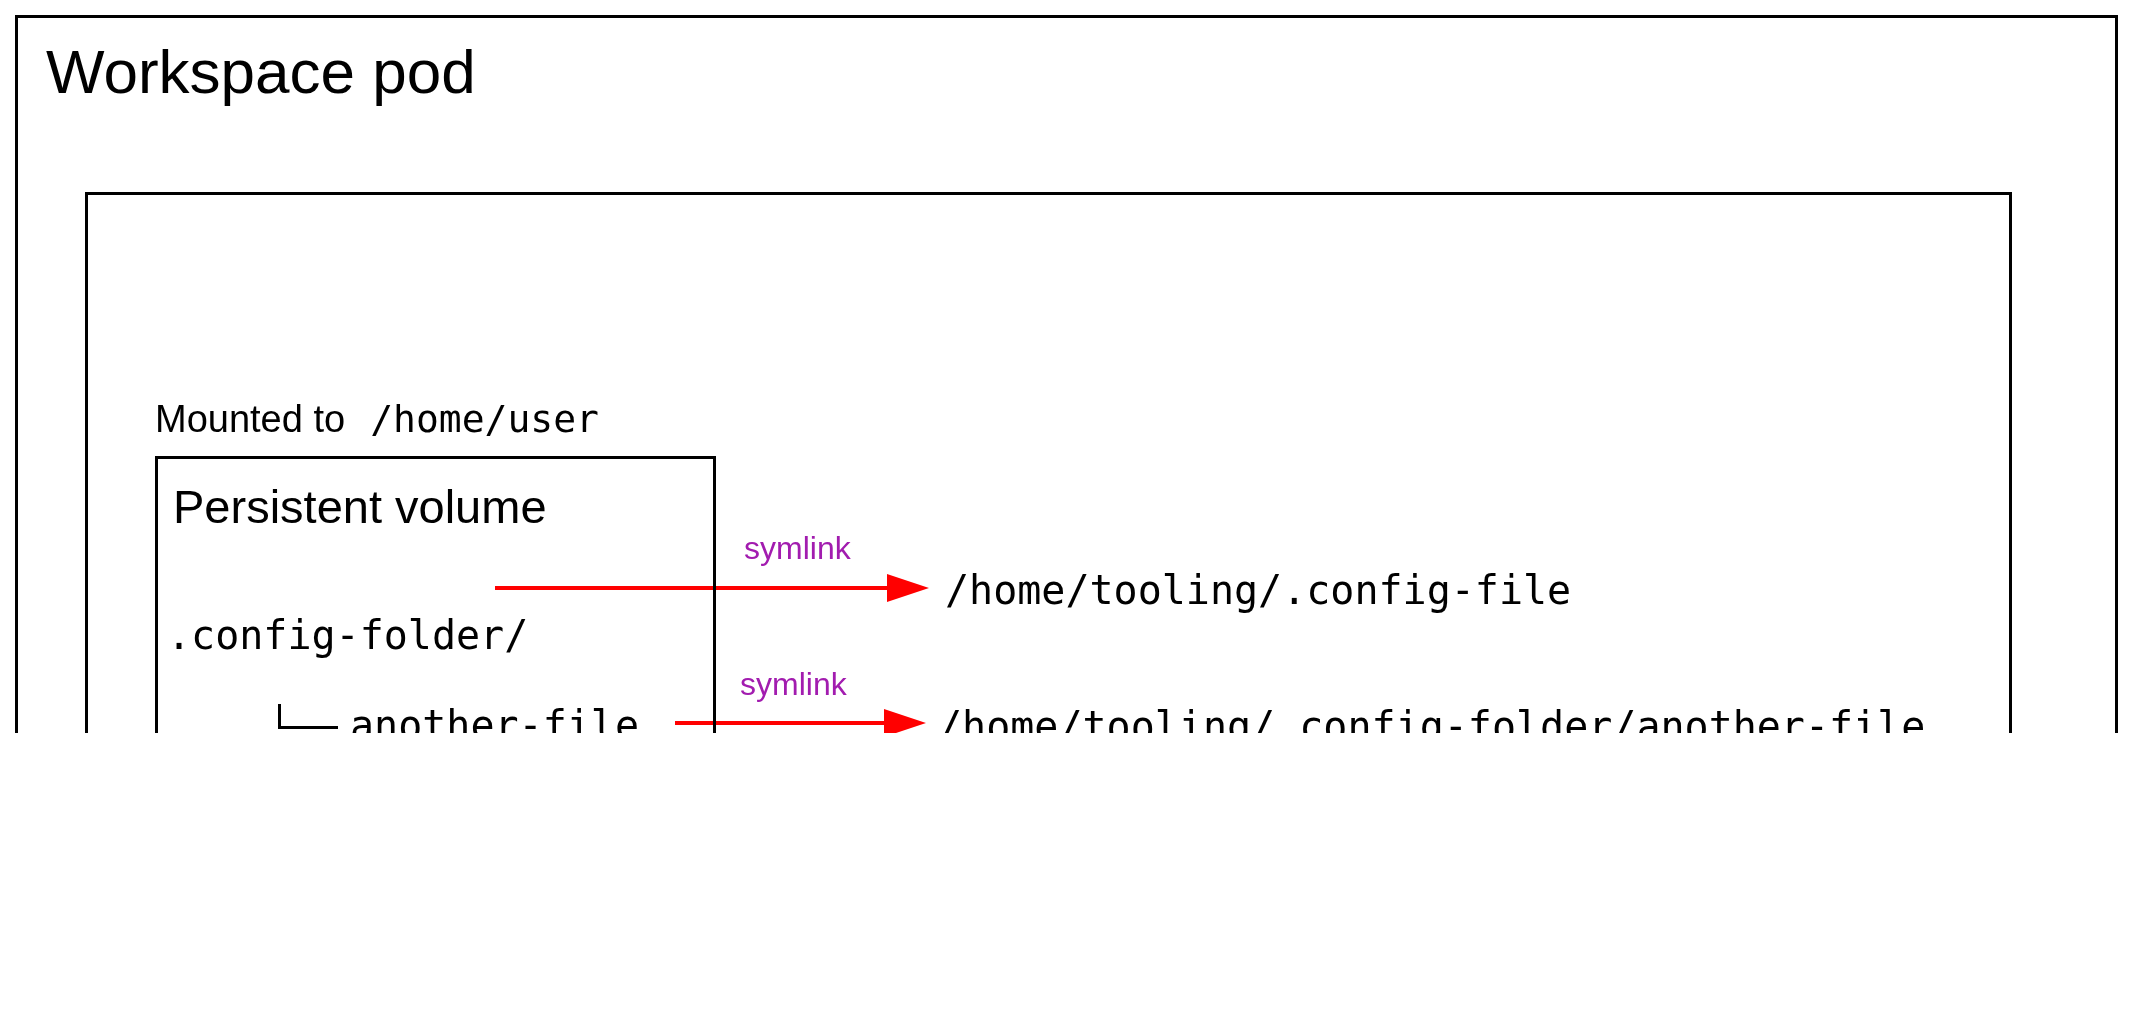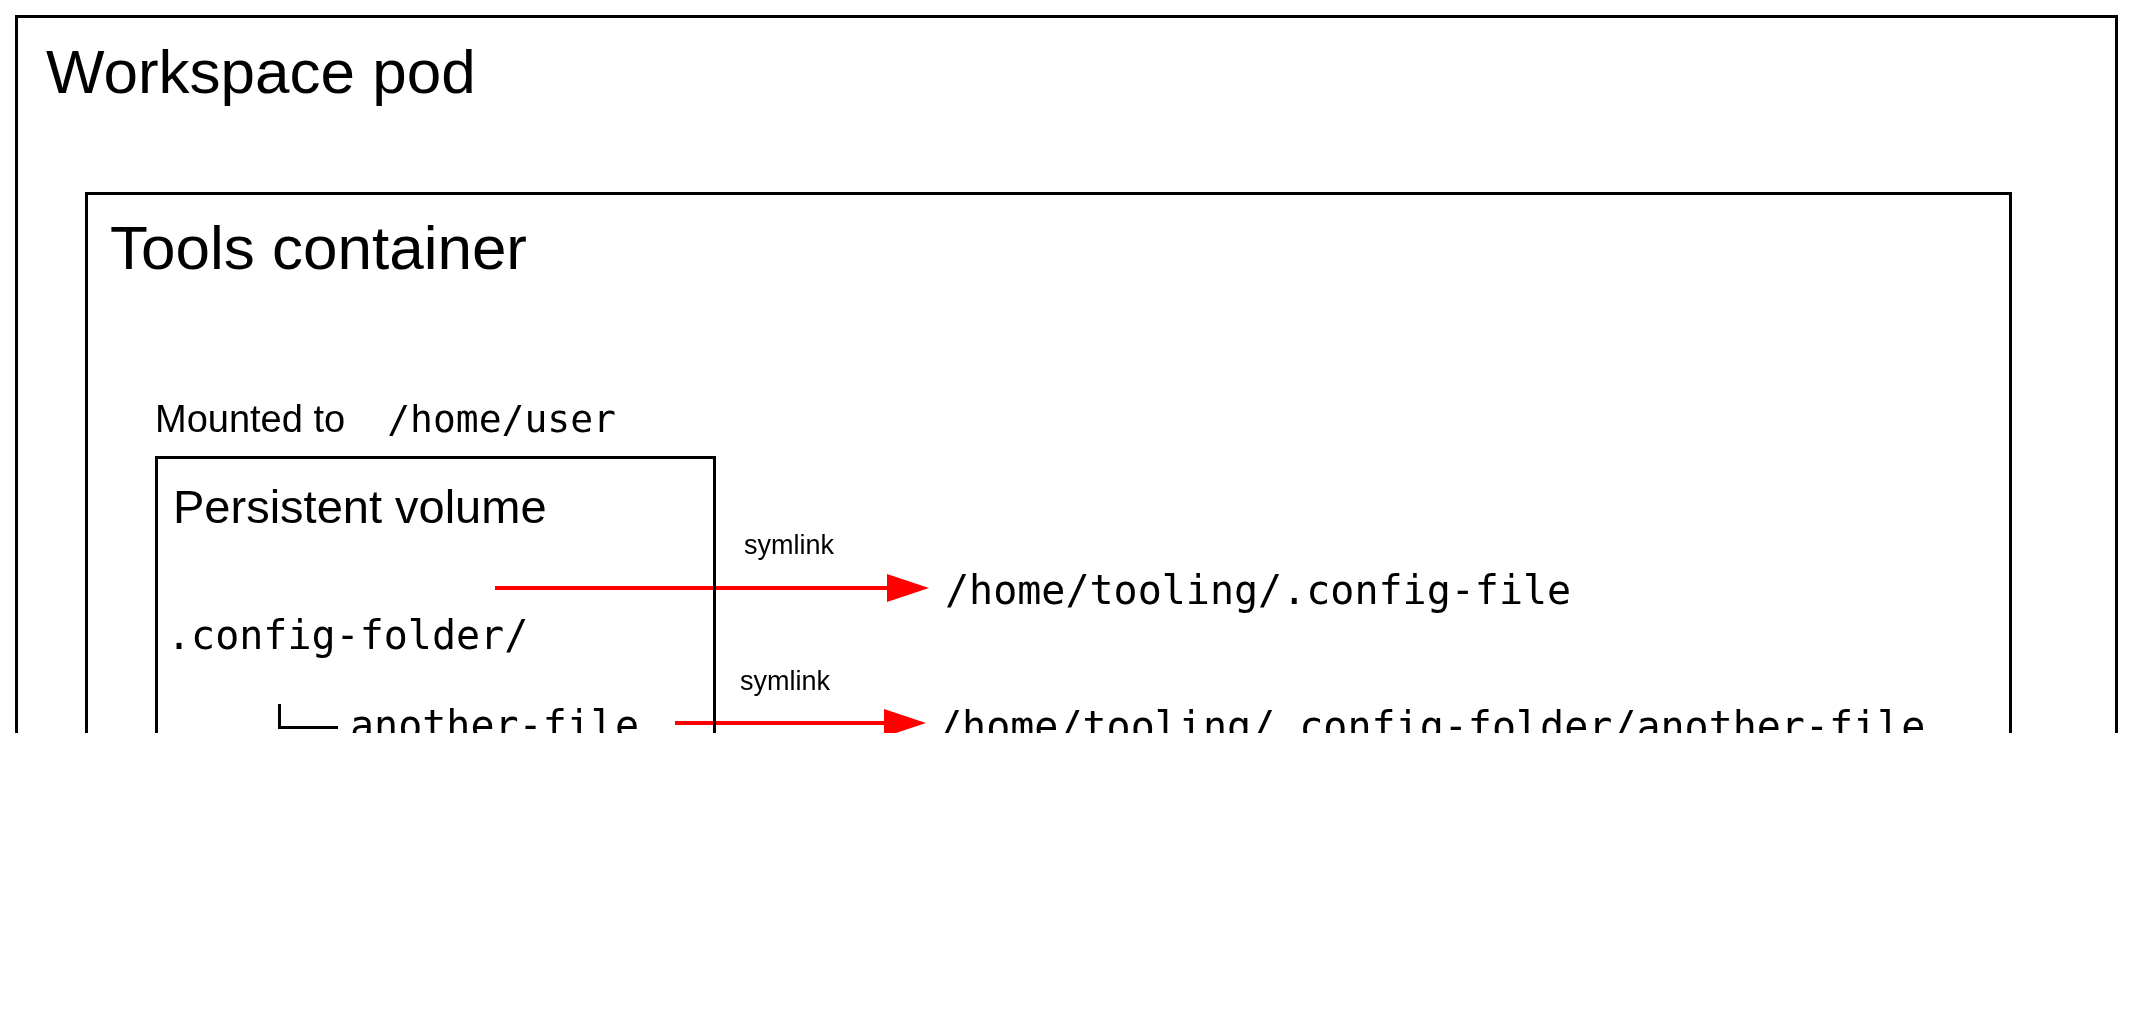--- a/index.html
+++ b/index.html
@@ -28,21 +28,21 @@
 
   .txt { position: absolute; white-space: nowrap; line-height: 1.15; }
 
   .title-xl { font-size: 62px; }
   .title-workspace { left: 46px; top: 36px; }
   .title-tools     { left: 110px; top: 212px; }
 
   .mount-line { left: 155px; top: 398px; font-size: 38px; }
   .mount-path {
     font-family: "DejaVu Sans Mono", monospace;
-    margin-left: 42px;
+    margin-left: 25px;
     font-size: 38px;
   }
 
   .pv-title { left: 173px; top: 480px; font-size: 47px; }
 
   .mono {
     font-family: "DejaVu Sans Mono", monospace;
     font-size: 40px;
   }
   .pv-file        { left: 167px; top: 567px; }
@@ -56,22 +56,22 @@
     border-left: 3px solid #000000;
     border-bottom: 3px solid #000000;
     box-sizing: border-box;
   }
 
   .path-1 { left: 945px; top: 567px; }
   .path-2 { left: 938px; top: 703px; }
 
   .symlink-label {
     position: absolute;
-    color: #000000;
-    font-size: 27px;
+    color: #a21caf;
+    font-size: 32px;
     white-space: nowrap;
   }
   .symlink-label-1 { left: 744px; top: 530px; }
   .symlink-label-2 { left: 740px; top: 666px; }
 
   .arrow { position: absolute; }
   .arrow-1 { left: 495px; top: 569px; }
   .arrow-2 { left: 675px; top: 704px; }
 </style>
 </head>
@@ -87,21 +87,20 @@
     <line x1="0" y1="19" x2="213" y2="19" stroke="#ff0000" stroke-width="4"></line>
     <polygon points="209,5 251,19 209,33" fill="#ff0000"></polygon>
   </svg>
 
   <div class="box box-workspace"></div>
   <div class="box box-tools"></div>
   <div class="box box-pv"></div>
 
   <div class="txt title-xl title-workspace">Workspace pod</div>
 
-  <div class="txt title-xl title-tools">Tools container</div>
 
   <div class="txt mount-line">
     <span>Mounted to</span><span class="mount-path">/home/user</span>
   </div>
 
   <div class="txt pv-title">Persistent volume</div>
 
 
   <div class="txt mono pv-folder">.config-folder/</div>
 

